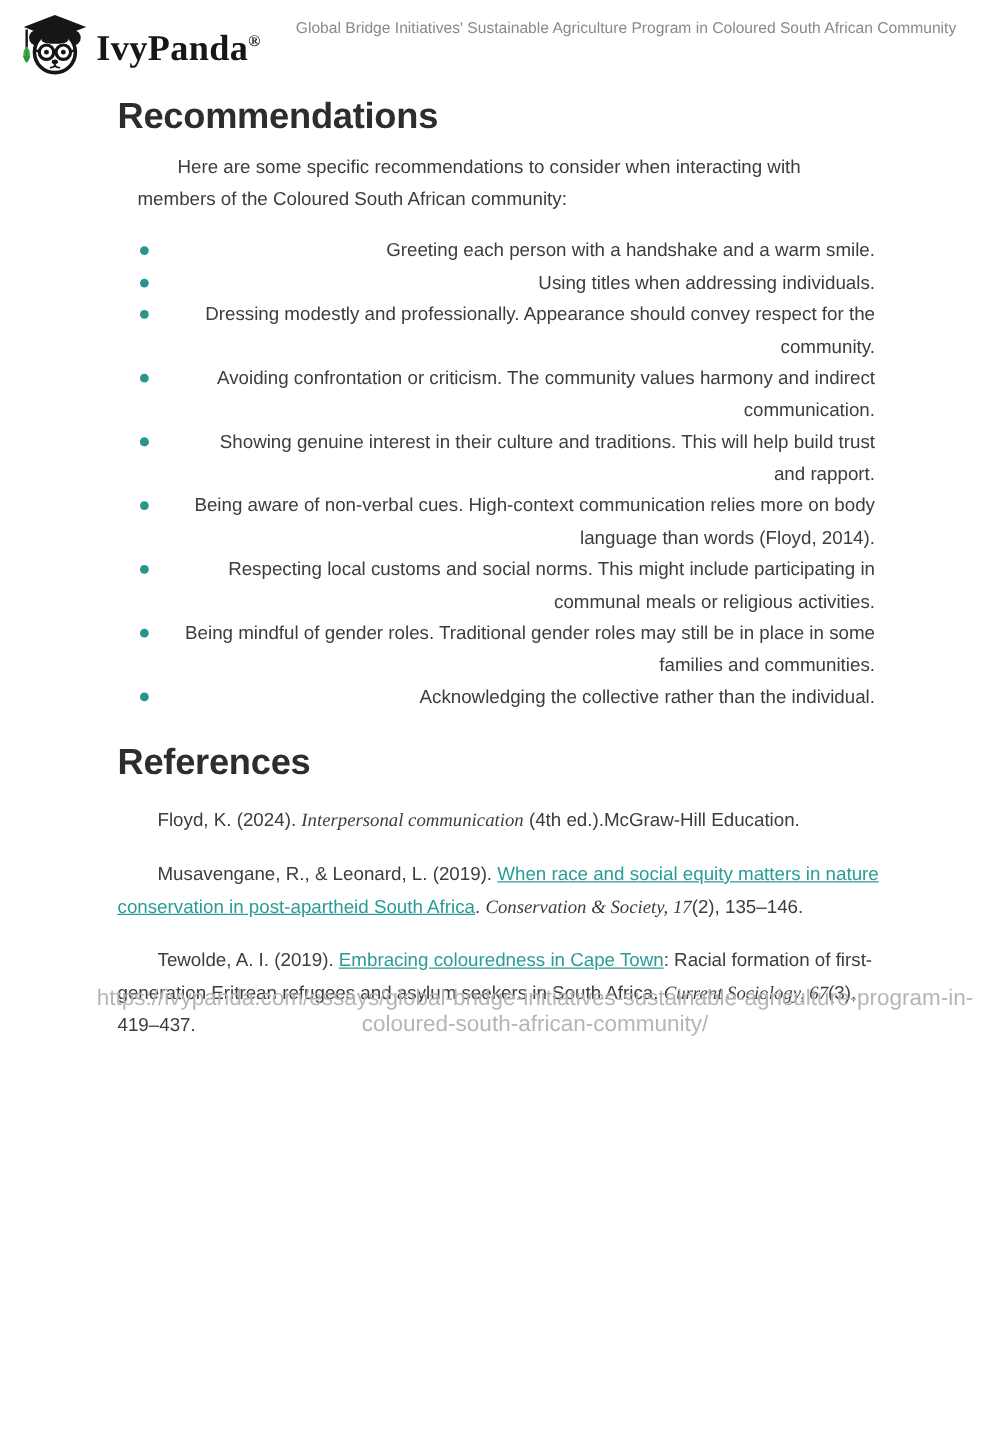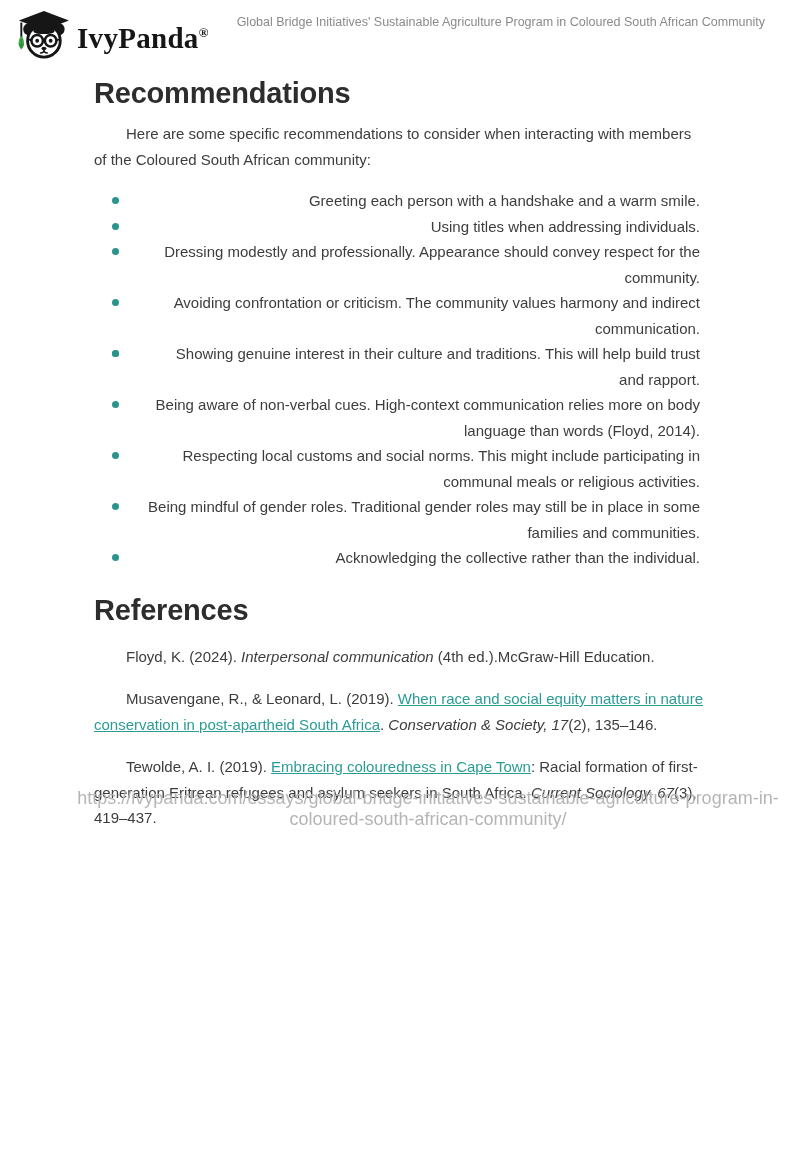--- a/index.html
+++ b/index.html
@@ -33,39 +33,39 @@
   .doc-title { font-size: 12.5px; color: var(--header_gray); margin-top: 7px; }
   
   main { padding: 0 94px; }
   h1 {
     font-size: 29px; font-weight: 700; color: var(--heading);
     letter-spacing: -0.2px; margin: 0; line-height: 34px;
   }
   .h-recommendations { margin-top: 18px; }
   .h-references { margin-top: 22px; }
   .intro {
-    margin: 11px 0 0 0; text-indent: 32px;
+    margin: 11px 0 0 16px; text-indent: 32px;
     font-size: 15px; line-height: 25.5px;
   }
   ul.rec-list { list-style: none; margin: 16px 0 0 0; padding: 0; text-align: right; }
   ul.rec-list li {
     position: relative; padding-left: 53px; padding-right: 6px;
     font-size: 15px; line-height: 25.5px;
   }
   .bullet {
     position: absolute; left: 18px; top: 9px;
     width: 7px; height: 7px; border-radius: 50%;
     background: var(--accent);
   }
   .ref {
     margin: 17px 0 0 0; text-indent: 32px;
     font-size: 15px; line-height: 25.5px;
   }
   .ref:first-of-type { margin-top: 20px; }
-  .ref .italic { font-style: italic; }
+  .ref .italic { font-style: italic; font-family: Liberation Serif, serif; }
   .ref a.ref-link { color: var(--link); text-decoration: underline; cursor: pointer; }
   
   footer {
     position: absolute; left: 0; right: 0; bottom: 11px;
     text-align: center; padding-left: 56px;
     font-size: 18px; color: var(--footer_gray);
   }
 </style>
 </head>
 <body>

